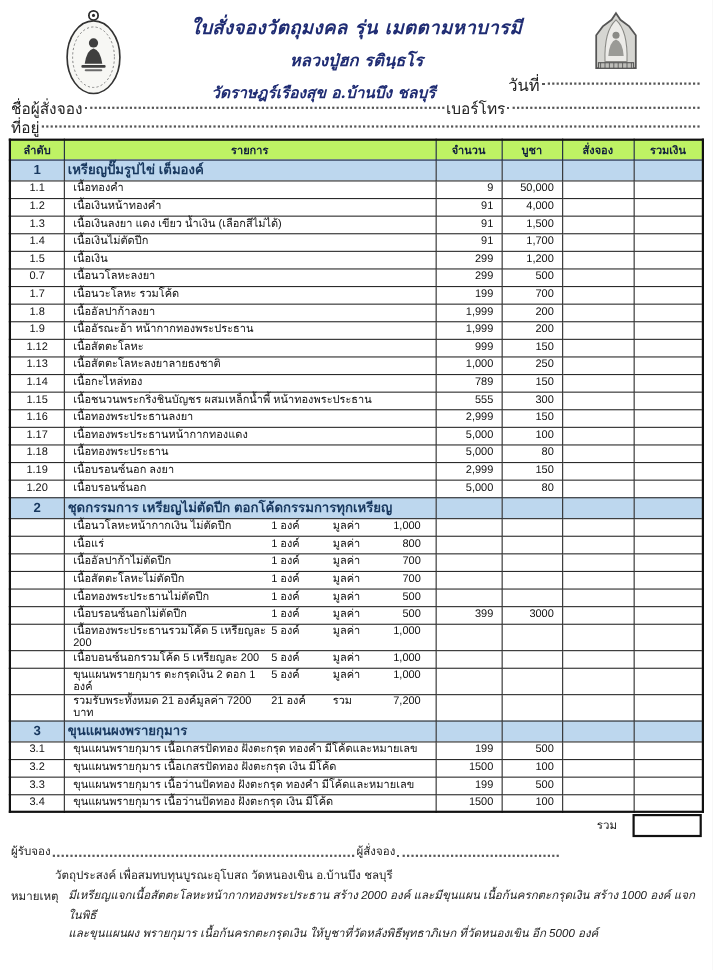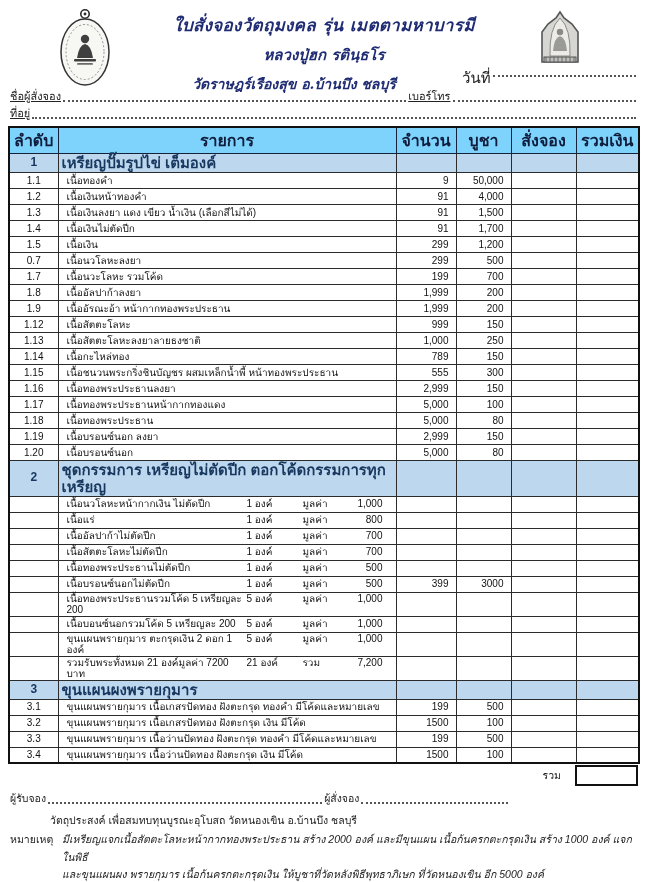--- a/index.html
+++ b/index.html
@@ -20,33 +20,33 @@
        font-size:15px; color:#1f2c73; margin-top:5px; }
   .t3{ font-family:"DejaVu Serif", serif; font-style:italic; font-weight:bold;
        font-size:14px; color:#1f2c73; margin-top:6px; transform:translateX(-30px); }
   .date-line{ position:absolute; left:446px; right:10px; top:66px;
        display:flex; font-size:15px; color:#222;margin-left:16px; }
   
   .dots{ flex:1; border-bottom:2px dotted #555; margin:0 2px 3px 2px; height:11px; }
   .dots-a{ flex:1.87; }
   .dots-b{ flex:1; }
   
-  .form-line{ display:flex; margin:0 10px; font-size:11px; height:17px; align-items:flex-end; color:#222;text-decoration:underline; }
+  .form-line{ display:flex; margin:0 10px; font-size:14px; height:17px; color:#222; }
   .form-line .lbl{ white-space:nowrap; }
   
   table{ width:630px; margin:4px 8px 0 8px; border-collapse:collapse; table-layout:fixed;
          border:2px solid #111; }
-  th{ background:#7dd3fc; color:#0f1c3c; font-weight:bold; font-size:16px;
+  th{ background:#bef264; color:#0f1c3c; font-weight:bold; font-size:10px;
       height:18px; border:1px solid #16213c; }
   td{ border:1px solid #2b2b2b; font-size:10px; height:16px; line-height:1.15;
       padding:0 3px; color:#111; vertical-align:middle; }
   td.no{ text-align:center; padding:0 1px; }
   td.num{ text-align:right; padding-right:7px; }
   tr.section-row td{ background:#bdd7ee; color:#17375e; font-weight:bold;
-      font-size:15px; height:19px; }
+      font-size:12px; height:19px; }
   tr.section-row td.no{ font-size:12px; }
   td.item{ padding-left:8px; }
   .setline{ display:flex; align-items:baseline; }
   .set-name{ flex:1; }
   .set-unit{ width:56px; }
   .set-vlabel{ width:44px; }
   .set-value{ width:46px; text-align:right; padding-right:10px; }
   
   .grand{ display:flex; width:630px; margin:1px 0 0 8px; height:21px; align-items:center;
           font-size:10.5px; }

